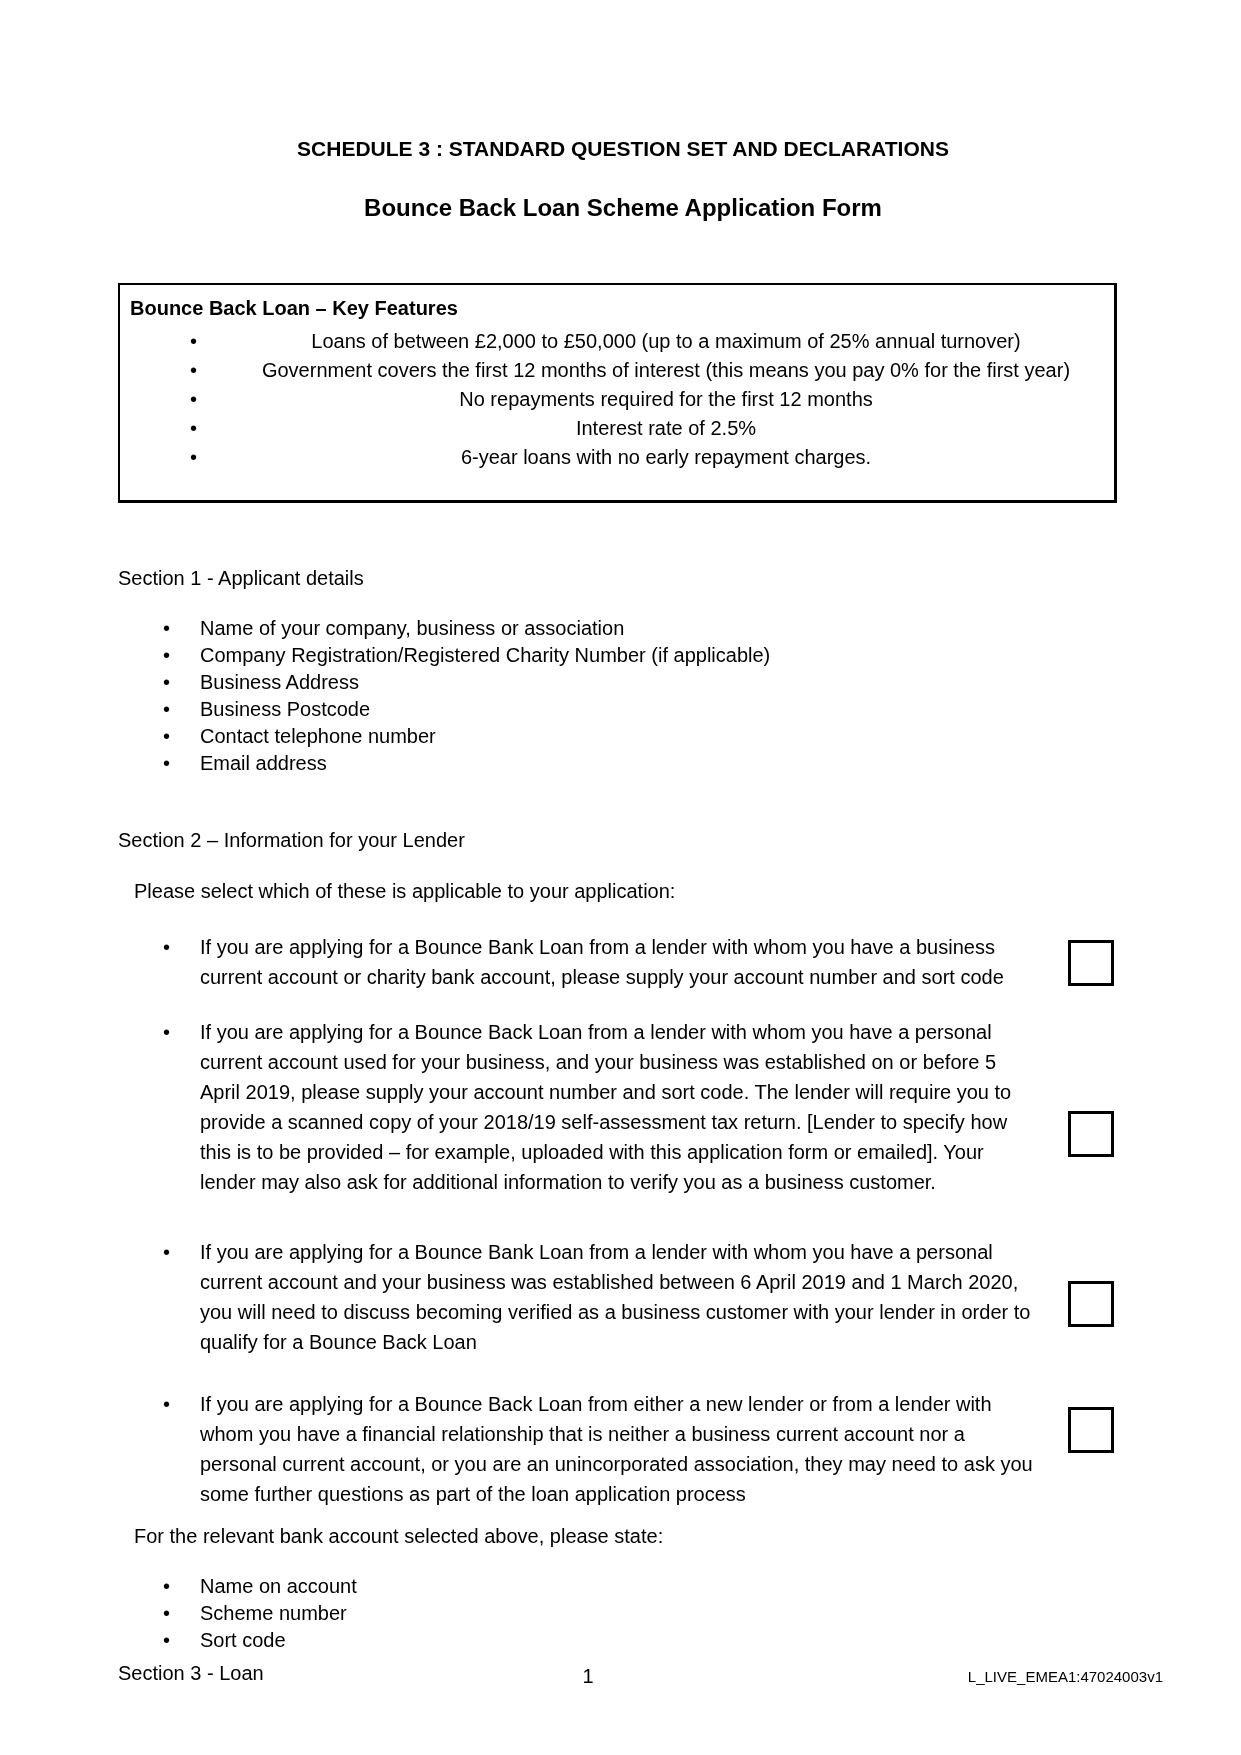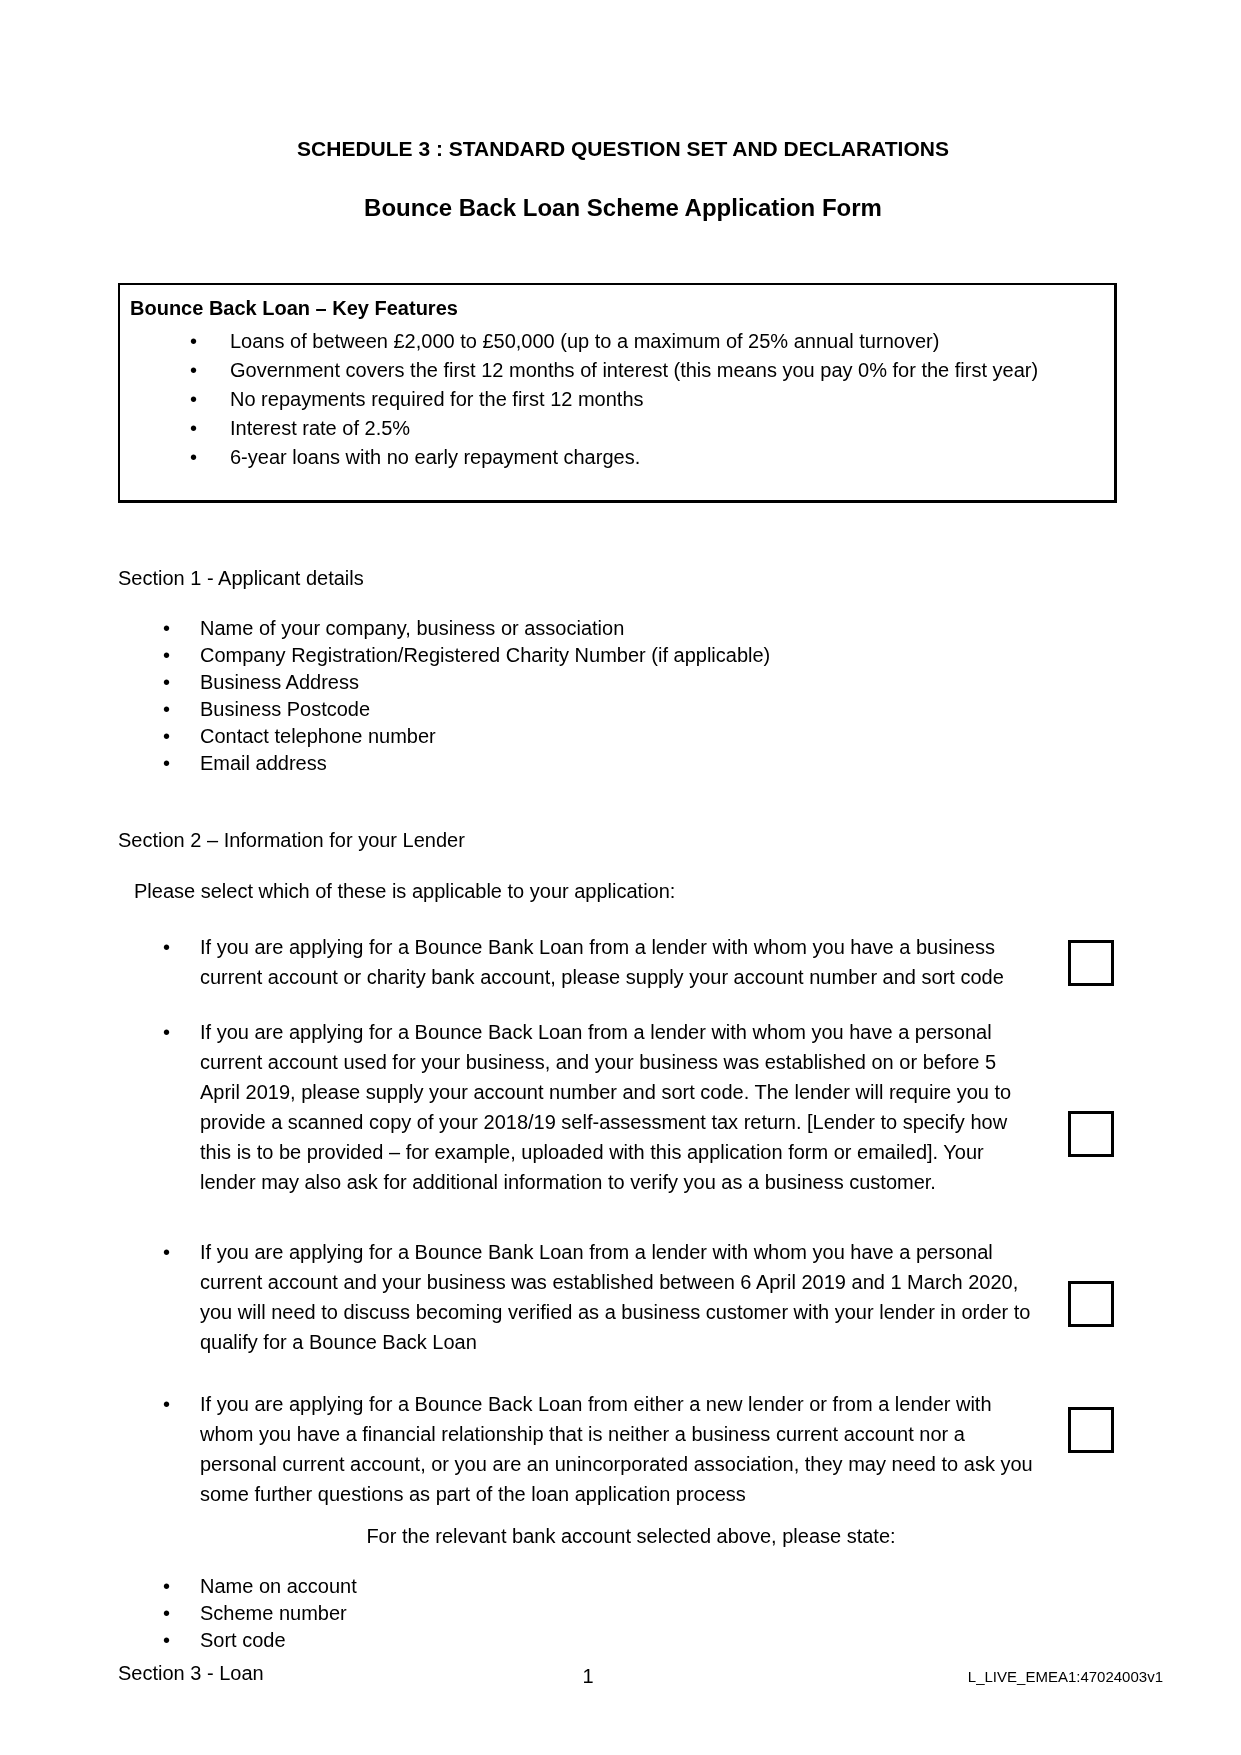--- a/index.html
+++ b/index.html
@@ -32,21 +32,21 @@
     margin:60px 11px 0 0;
     border:2px solid #000;
     border-right-width:3px;
     border-bottom-width:3px;
     padding:9px 12px 28px 10px;
   }
   .key-box h2 {
     margin:0;
     font-size:20px; font-weight:bold; line-height:29px;
   }
-  ul.blist { list-style:none; margin:4px 0 0 0; padding:0; }
+  ul.blist { list-style:none; margin:4px 0 0 0; padding:0;text-align:center; }
   ul.blist li {
     position:relative;
     font-size:20px; line-height:29px;
     padding-left:100px;
   }
   ul.blist li::before {
     content:"\2022";
     position:absolute; left:60px; top:0;
     font-size:20px;
   }
@@ -66,21 +66,21 @@
     margin:0;
     font-size:20px; font-weight:normal; line-height:27px;
   }
   .s1-heading { margin-top:62px; }
   .s2-heading { margin-top:50px; }
   .s3-heading { margin-top:6px; }
   .intro, .followup {
     margin:24px 0 0 16px;
     font-size:20px; line-height:27px;
   }
-  .followup { margin-top:14px;text-align:center; }
+  .followup { margin-top:14px; }
   .options { margin:0; }
   .option {
     position:relative;
     margin:0; padding-left:82px; padding-right:92px;
     font-size:20px; line-height:30px;
   }
   .option::before {
     content:"\2022";
     position:absolute; left:45px; top:0;
     font-size:20px;

